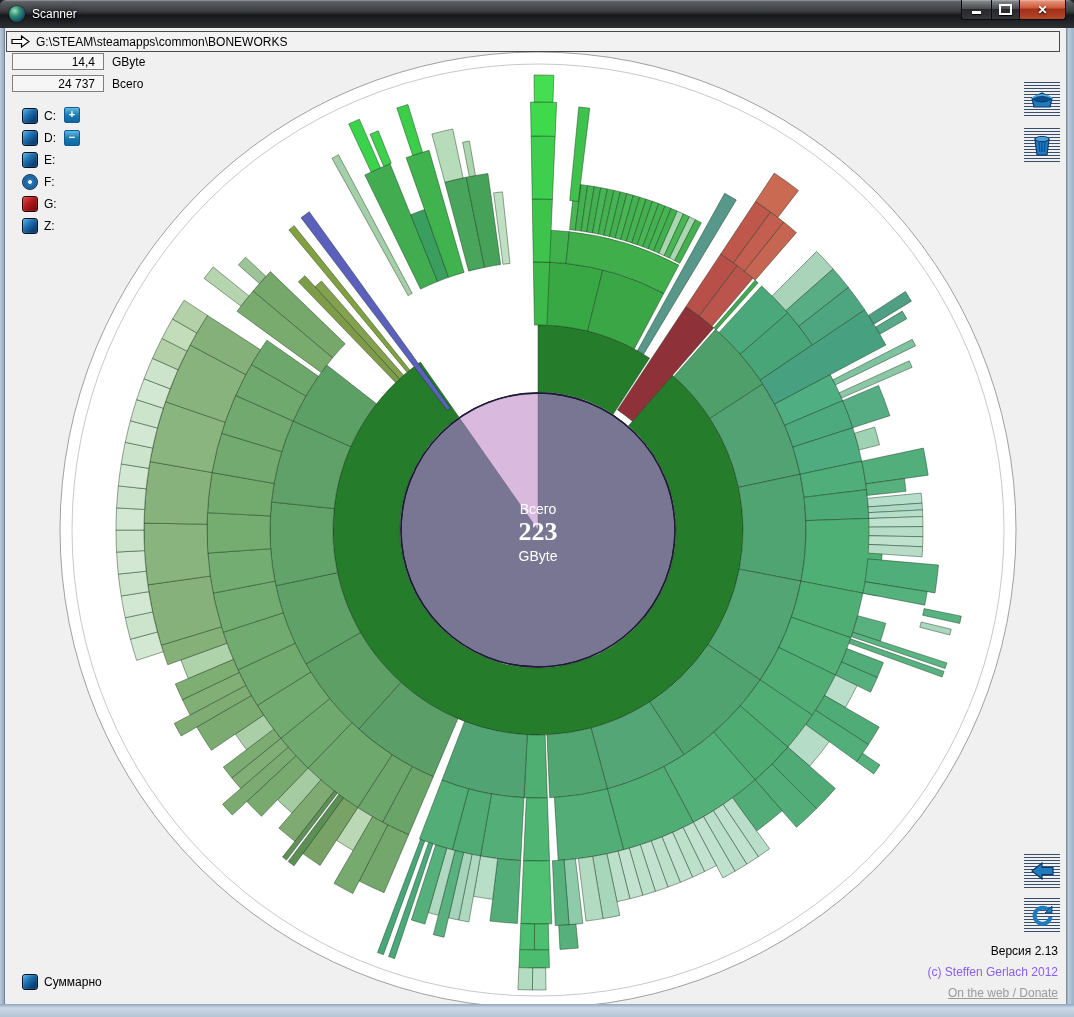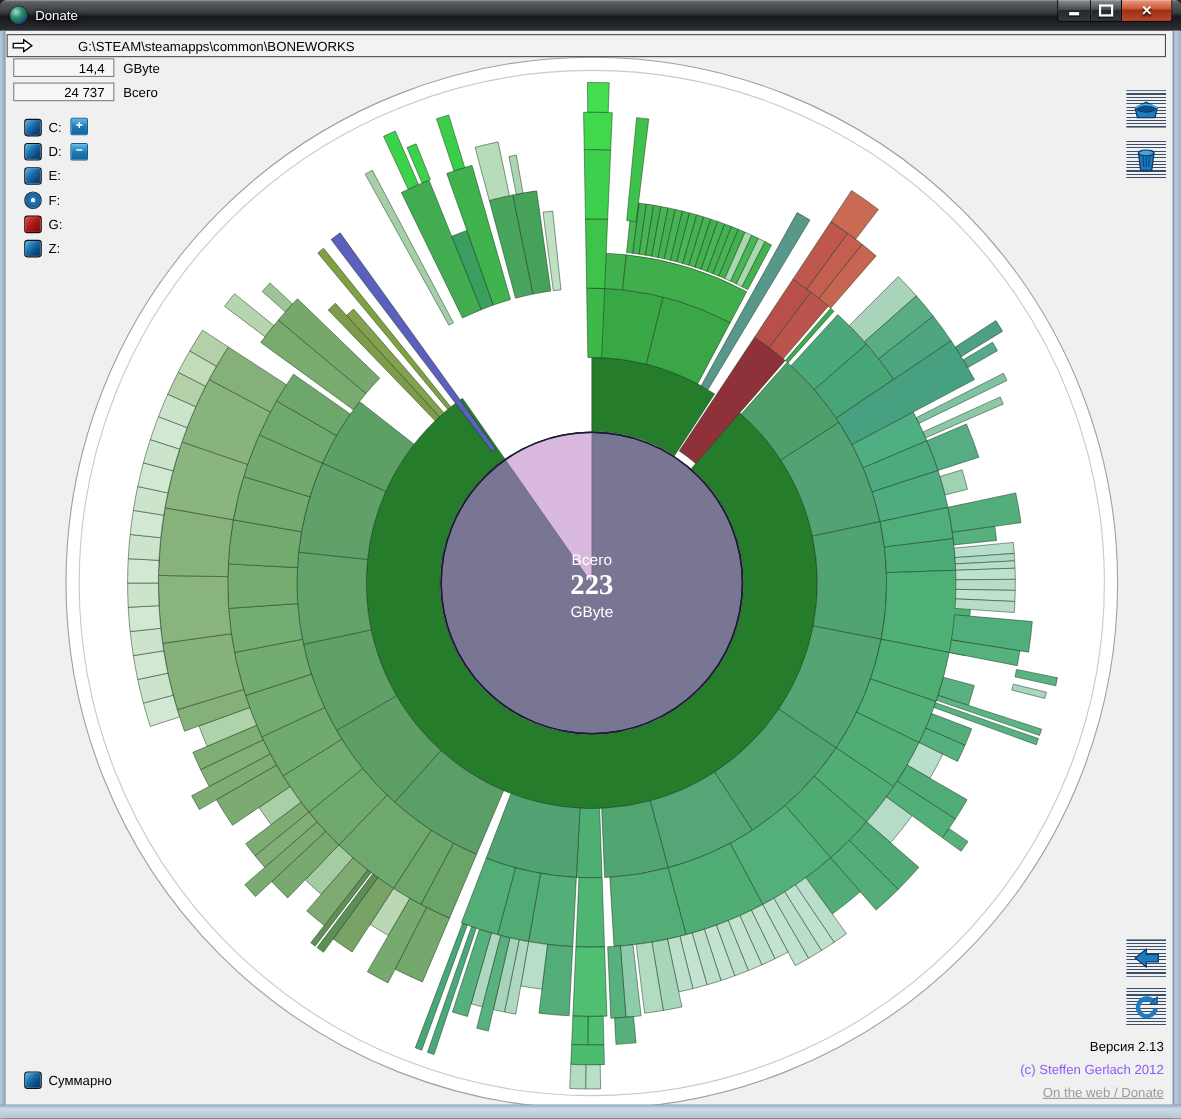--- a/index.html
+++ b/index.html
@@ -24,21 +24,21 @@
   .glyph-min{width:9px;height:3px;background:#fff;box-shadow:0 1px 1px #000;margin-top:6px;}
   .glyph-max{width:9px;height:7px;border:2px solid #fff;box-shadow:0 1px 1px #000;}
   .glyph-close{color:#fff;font-weight:bold;font-size:12px;text-shadow:0 1px 2px #000;}
   
   .frame{position:absolute;pointer-events:none;background:linear-gradient(90deg,#b9cadb,#97abc0);z-index:5;}
   .frame.left{left:0;top:28px;bottom:0;width:4px;border-right:1px solid #6d8197;}
   .frame.right{right:0;top:28px;bottom:0;width:8px;background:linear-gradient(90deg,#6d8197,#b9cadb 30%,#9db1c6);}
   .frame.bottom{left:0;right:0;bottom:0;height:13px;background:linear-gradient(#8fa4bb,#cdd9e6 30%,#b4c4d6);}
   
   .pathbox{position:absolute;left:6px;top:31px;width:1052px;height:19px;background:#f2f2f2;
-    border:1px solid #4a4a4a;display:flex;align-items:center;z-index:2;gap:35px;}
+    border:1px solid #4a4a4a;display:flex;align-items:center;z-index:2;}
   .patharrow{margin:0 6px 0 4px;display:block;}
   .valbox{position:absolute;left:12px;width:92px;height:17px;background:#f6f6f6;border:1px solid #7f7f7f;
     text-align:right;padding:1px 8px 0 0;box-sizing:border-box;z-index:2;}
   .vlabel{position:absolute;left:112px;z-index:2;}
   
   .drive-row{position:absolute;left:22px;height:16px;display:flex;align-items:center;gap:6px;z-index:2;}
   .di{width:14px;height:14px;border:1px solid #06121f;border-radius:3px;display:inline-block;
     background:linear-gradient(135deg,#5db9e8 0%,#1d6fae 40%,#0b4478 75%,#0a3c6b 100%);box-shadow:0 0 1px rgba(255,255,255,.6) inset;}
   .di.red{background:linear-gradient(135deg,#e05050 0%,#b01818 45%,#6e0a0a 100%);border-color:#2a0303;}
   .di.cd{border-radius:50%;border-color:#0a3354;
@@ -62,21 +62,21 @@
   .cr2{top:965px;color:#8b5cf6;}
   .cr3{top:986px;color:#9a9a9a;text-decoration:underline;cursor:pointer;}
 </style>
 </head>
 <body>
 
 <div class="window">
 
   <div class="titlebar">
     <div class="title-icon"></div>
-    <div class="title-text">Donate</div>
+    <div class="title-text">Scanner</div>
     <div class="winbtns">
       <div class="wbtn min">
           <div class="glyph-min"></div>
         </div>
       <div class="wbtn max">
           <div class="glyph-max"></div>
         </div>
       <div class="wbtn close">
           <span class="glyph-close">✕</span>
         </div>

